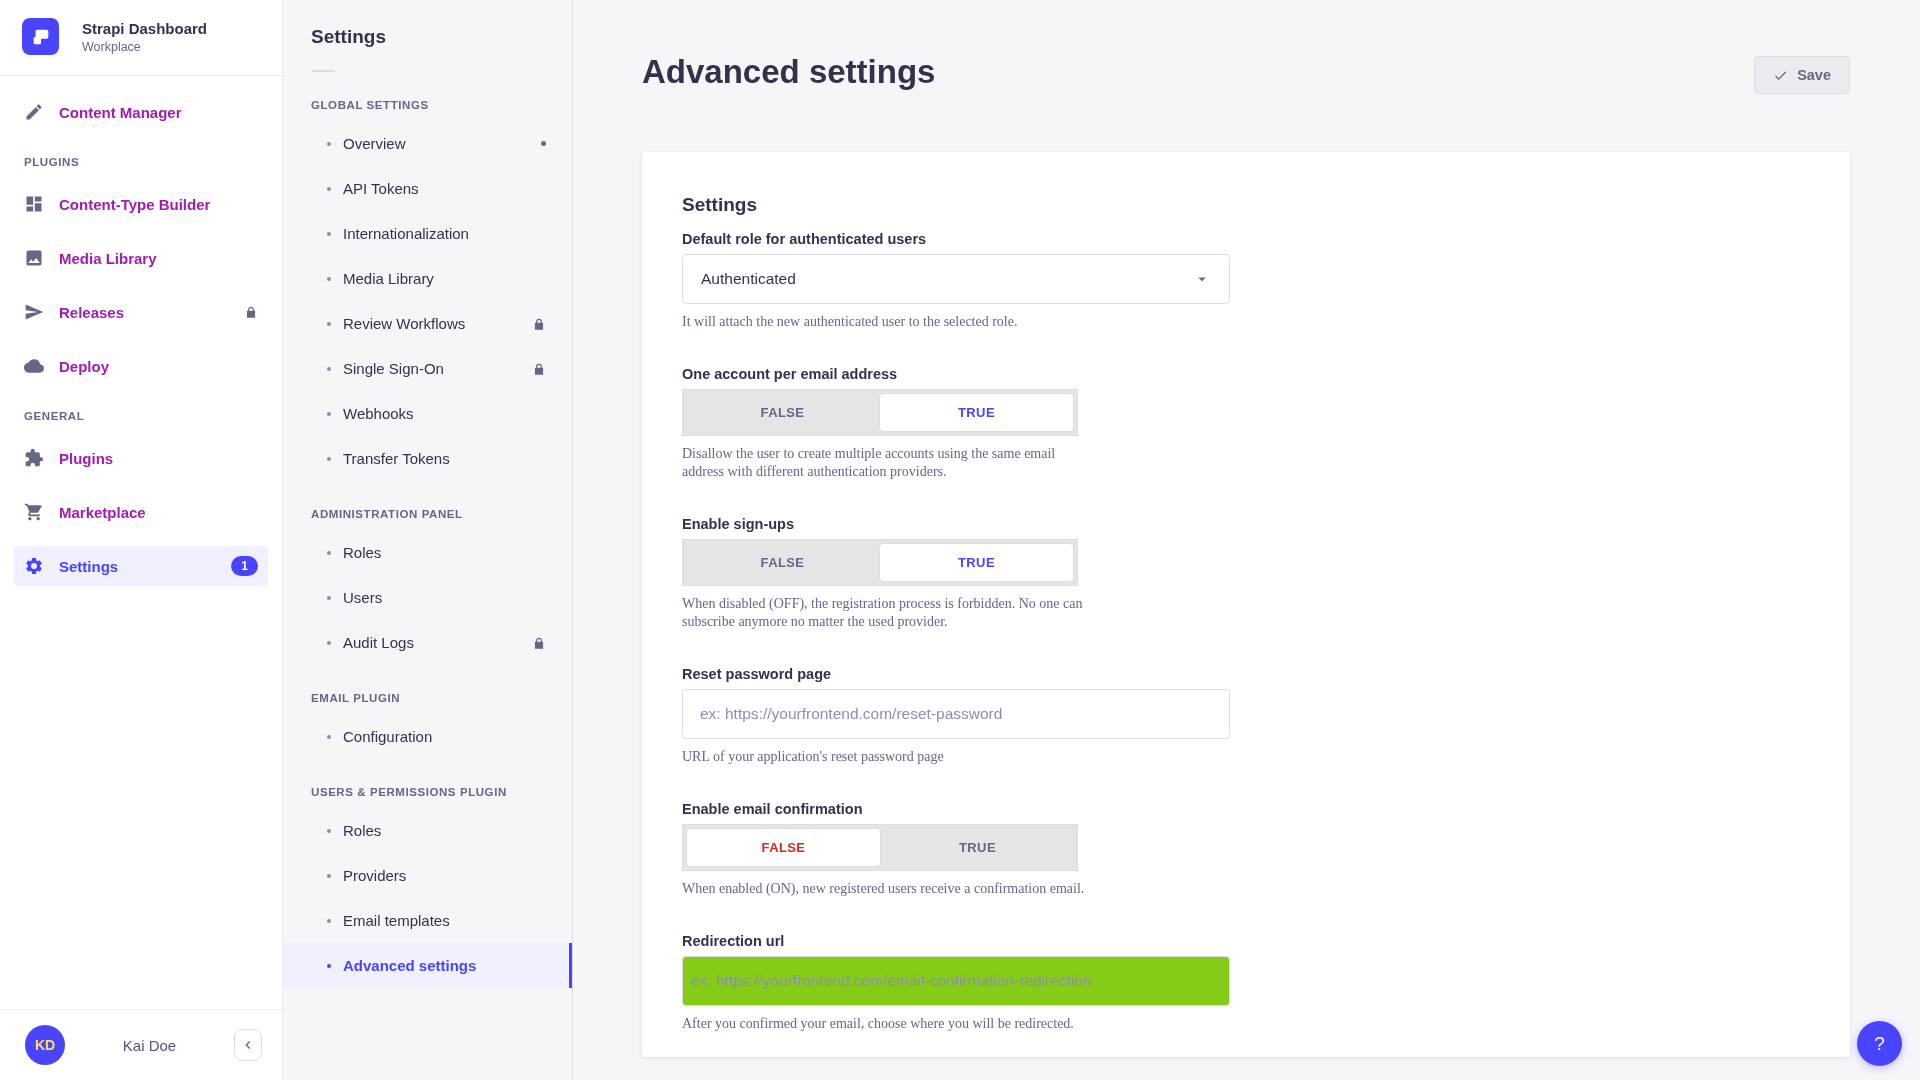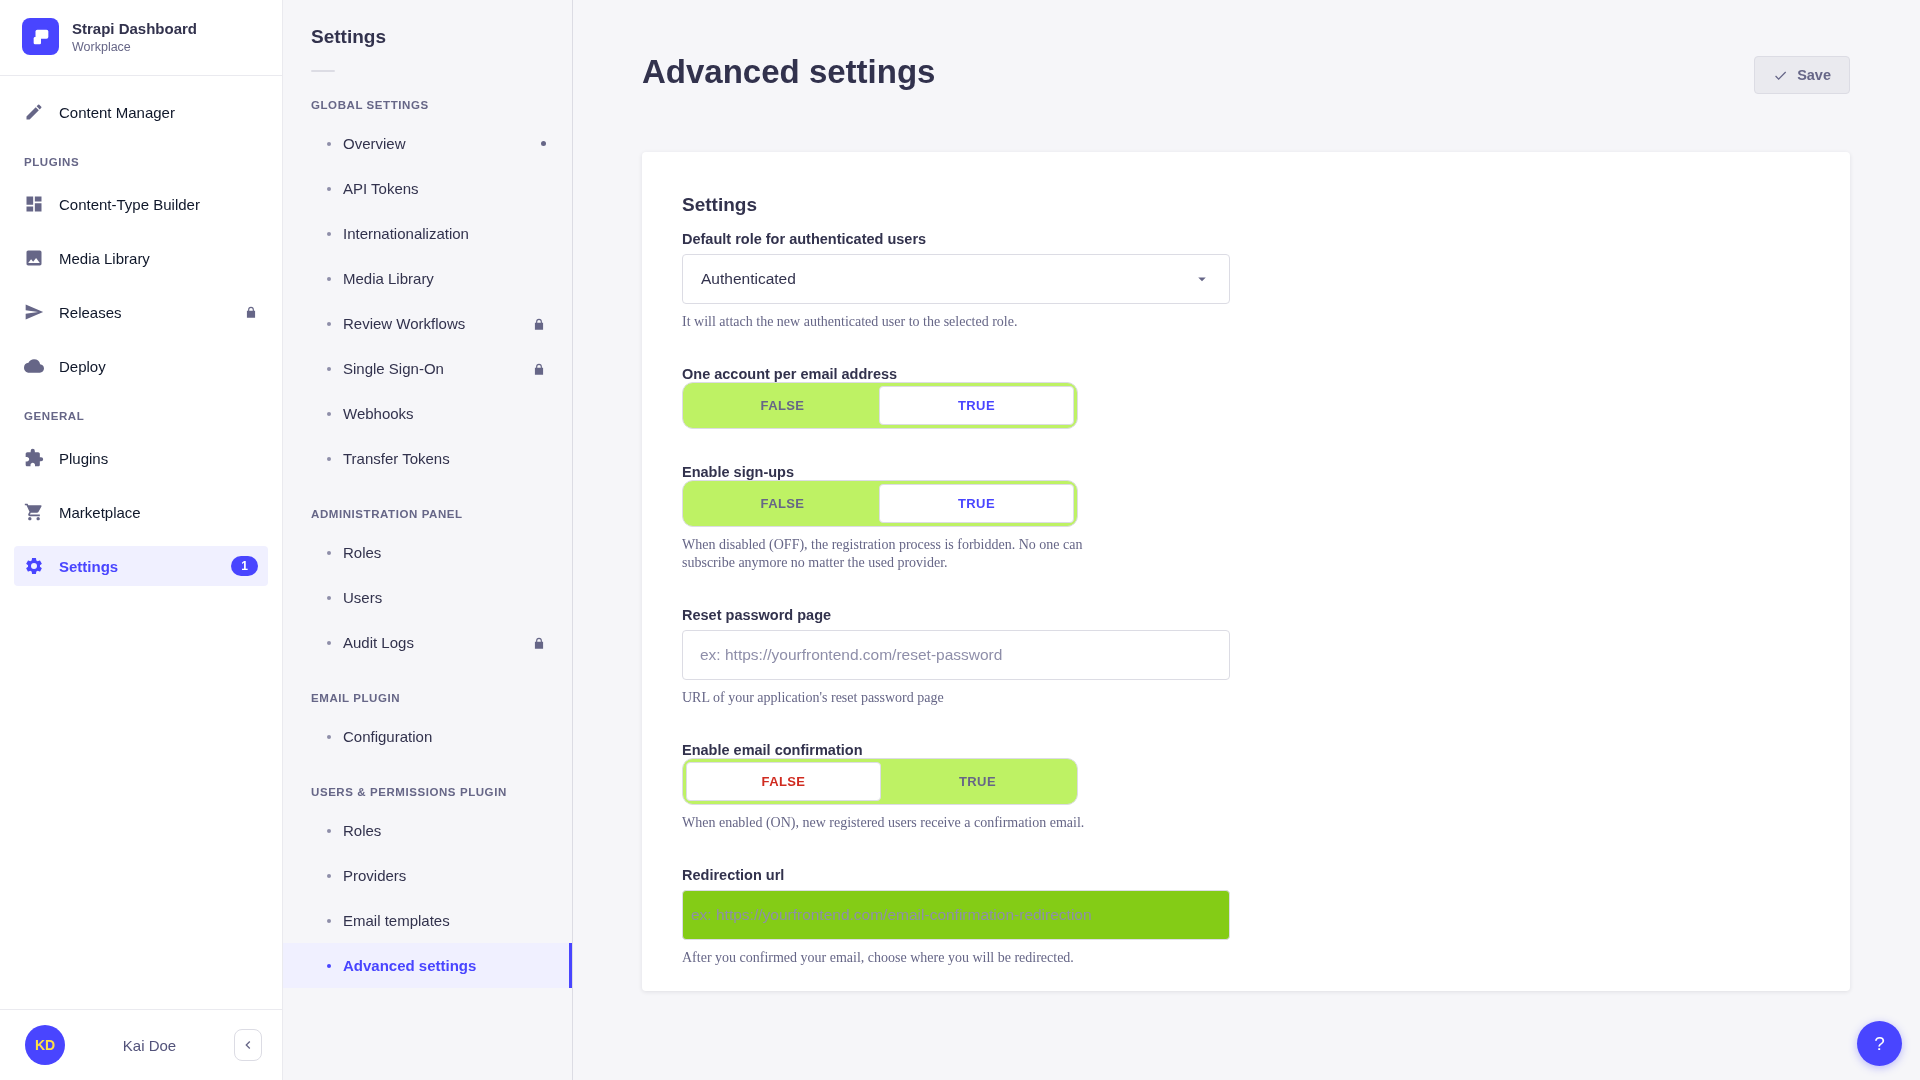--- a/index.html
+++ b/index.html
@@ -5,29 +5,29 @@
   * { box-sizing: border-box; margin: 0; padding: 0; }
   html,body { width:1920px; height:1080px; overflow:hidden; }
   body {
     font-family: "Liberation Sans", "DejaVu Sans", sans-serif;
     background:#f6f6f9; color:#32324d; display:flex;
   }
   svg { display:block; }
 
   
   .nav { width:283px; background:#ffffff; border-right:1px solid #eaeaef; display:flex; flex-direction:column; flex-shrink:0; }
-  .brand { display:flex; align-items:center; gap:13px; padding:18px 20px 16px 22px; }
+  .brand { display:flex; align-items:center; gap:23px; padding:18px 20px 16px 22px; }
   .logo { width:37px; height:37px; border-radius:8px; background:#4945ff; display:flex; align-items:center; justify-content:center; flex-shrink:0; }
   .brand-name { font-size:15px; font-weight:700; color:#32324d; line-height:18px; }
   .brand-sub  { font-size:12.5px; color:#666687; margin-top:2px; }
   .nav-divider { height:1px; background:#eaeaef; margin:4px 0 0; }
   .nav-list { padding:16px 14px 0; }
   .nav-row { display:flex; align-items:center; gap:15px; padding:10px 10px; border-radius:4px; margin-bottom:14px; cursor:pointer; }
   .nav-row .ic { color:#666687; flex-shrink:0; }
-  .nav-label { font-size:15px; font-weight:400; color:#0f172a; }
+  .nav-label { font-size:15px; font-weight:700; color:#a21caf; }
   .nav-row.active { background:#f0f0ff; }
   .nav-row.active .nav-label { color:#4945ff; font-weight:600; }
   .nav-row.active .ic { color:#4945ff; }
   .nav-section-h { font-size:11.5px; font-weight:700; letter-spacing:.05em; color:#666687; padding:0 10px; margin:24px 0 16px; text-transform:uppercase; }
   .nav-lock { margin-left:auto; color:#666687; }
   .badge { margin-left:auto; min-width:27px; height:20px; border-radius:10px; background:#4945ff; color:#fff; font-size:12px; font-weight:600; display:flex; align-items:center; justify-content:center; padding:0 8px; }
   .nav-footer { margin-top:auto; border-top:1px solid #eaeaef; padding:15px 20px 15px 25px; display:flex; align-items:center; }
   .avatar { width:40px; height:40px; border-radius:50%; background:#4945ff; color:#fde047; font-size:14px; font-weight:700; display:flex; align-items:center; justify-content:center; flex-shrink:0; }
   .user-name { flex:1; text-align:center; font-size:15px; color:#52527a; }
   .collapse-btn { width:28px; height:32px; border:1px solid #dcdce4; border-radius:8px; background:#fff; display:flex; align-items:center; justify-content:center; color:#666687; cursor:pointer; }
@@ -55,21 +55,21 @@
   .card-h { font-size:19px; font-weight:700; color:#32324d; }
   .field { margin-top:35px; }
   .field.first { margin-top:15px; }
   .f-label { font-size:14.5px; font-weight:600; color:#32324d; }
   .select { margin-top:7px; width:548px; height:50px; background:#fff; border:1px solid #dcdce4; border-radius:4px;
     display:flex; align-items:center; justify-content:space-between; padding:0 18px; font-size:15.5px; color:#32324d; cursor:pointer; }
   .text-input { margin-top:7px; width:548px; height:50px; border:1px solid #dcdce4; border-radius:4px; padding:0 17px;
     font-size:15.5px; color:#32324d; background:#fff; font-family:inherit; outline:none; display:block; }
   .text-input::placeholder { color:#8e8ea9; }
   .text-input:disabled { background:#84cc16; cursor:not-allowed;padding-left:8px; }
-  .toggle { margin-top:0; width:396px; height:47px; background:#bef264; border:1px solid #dcdce4; border-radius:11px; padding:3px; display:flex; }
+  .toggle { margin-top:7px; width:396px; height:47px; background:#e5e5e5; border:1px solid #dcdce4; border-radius:0; padding:3px; display:flex; }
   .seg { flex:1; display:flex; align-items:center; justify-content:center; font-size:13px; font-weight:700; letter-spacing:.03em;
     color:#666687; border-radius:4px; cursor:pointer; }
   .seg.sel { background:#fff; border:1px solid #dcdce4; }
   .seg.sel.v-true  { color:#4945ff; }
   .seg.sel.v-false { color:#d02b20; }
   .hint { margin-top:9px; font-size:14px; line-height:18px; color:#666687;font-family:Liberation Serif, serif; }
   .hint.narrow { max-width:405px; }
   .help-fab { position:fixed; right:18px; bottom:14px; width:45px; height:45px; border-radius:50%; background:#4945ff; color:#fff;
     font-size:19px; font-weight:500; display:flex; align-items:center; justify-content:center; box-shadow:0 2px 8px rgba(73,69,255,.35); cursor:pointer; }
 </style>
@@ -312,20 +312,21 @@
       </div>
       <div class="hint">It will attach the new authenticated user to the selected role.</div>
     </div>
 
     <div class="field">
       <div class="f-label">One account per email address</div>
       <div class="toggle">
         <div class="seg">FALSE</div>
         <div class="seg sel v-true">TRUE</div>
       </div>
+      <div class="hint narrow">Disallow the user to create multiple accounts using the same email address with different authentication providers.</div>
     </div>
 
     <div class="field">
       <div class="f-label">Enable sign-ups</div>
       <div class="toggle">
         <div class="seg">FALSE</div>
         <div class="seg sel v-true">TRUE</div>
       </div>
       <div class="hint narrow">When disabled (OFF), the registration process is forbidden. No one can subscribe anymore no matter the used provider.</div>
     </div>

